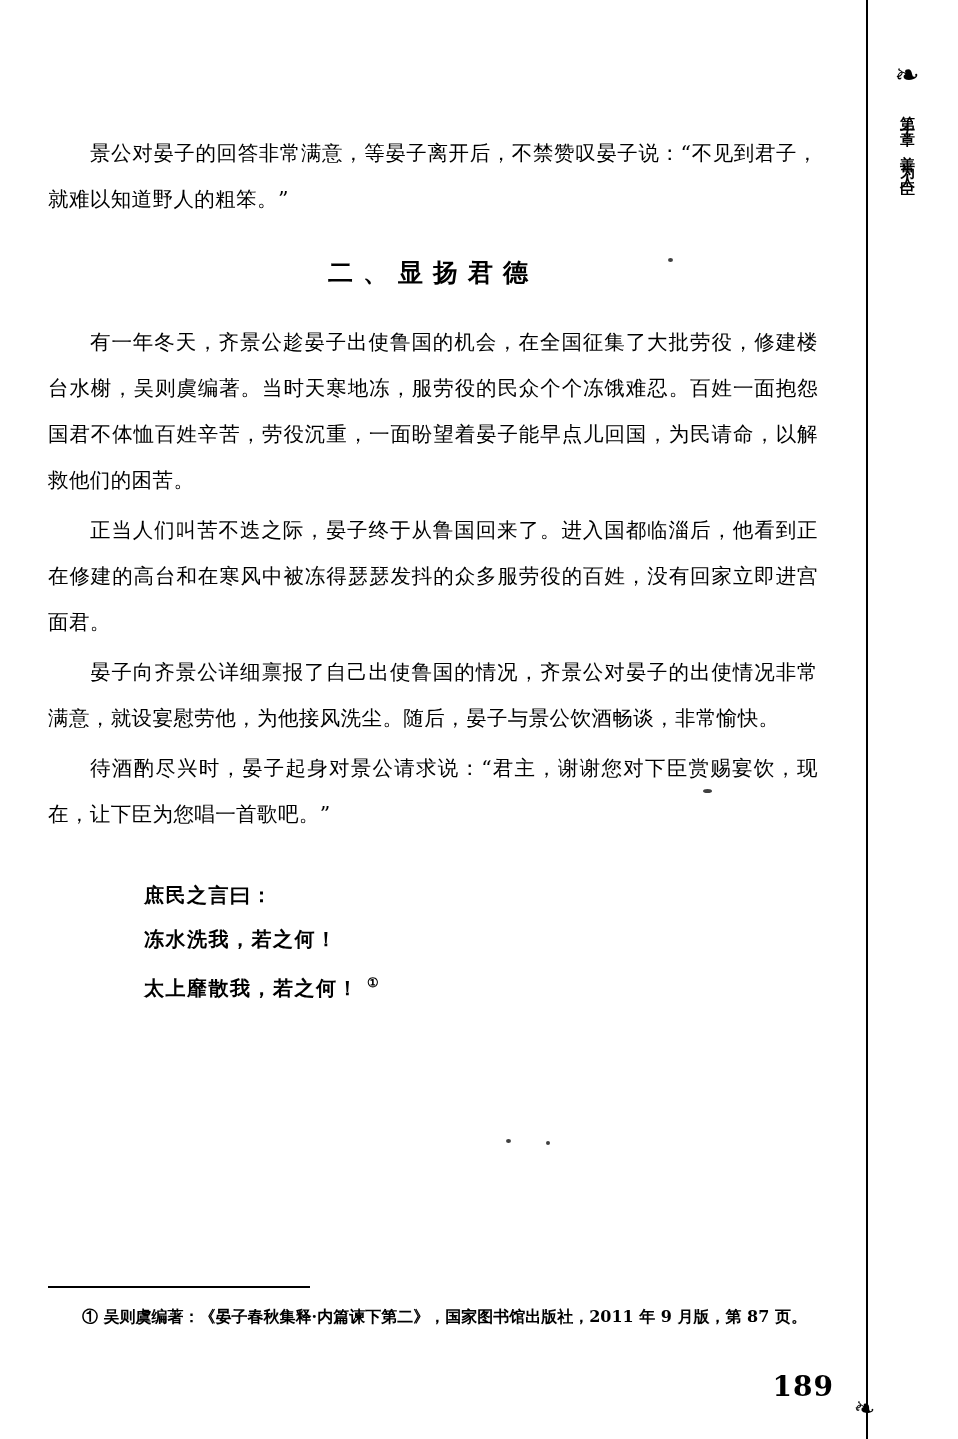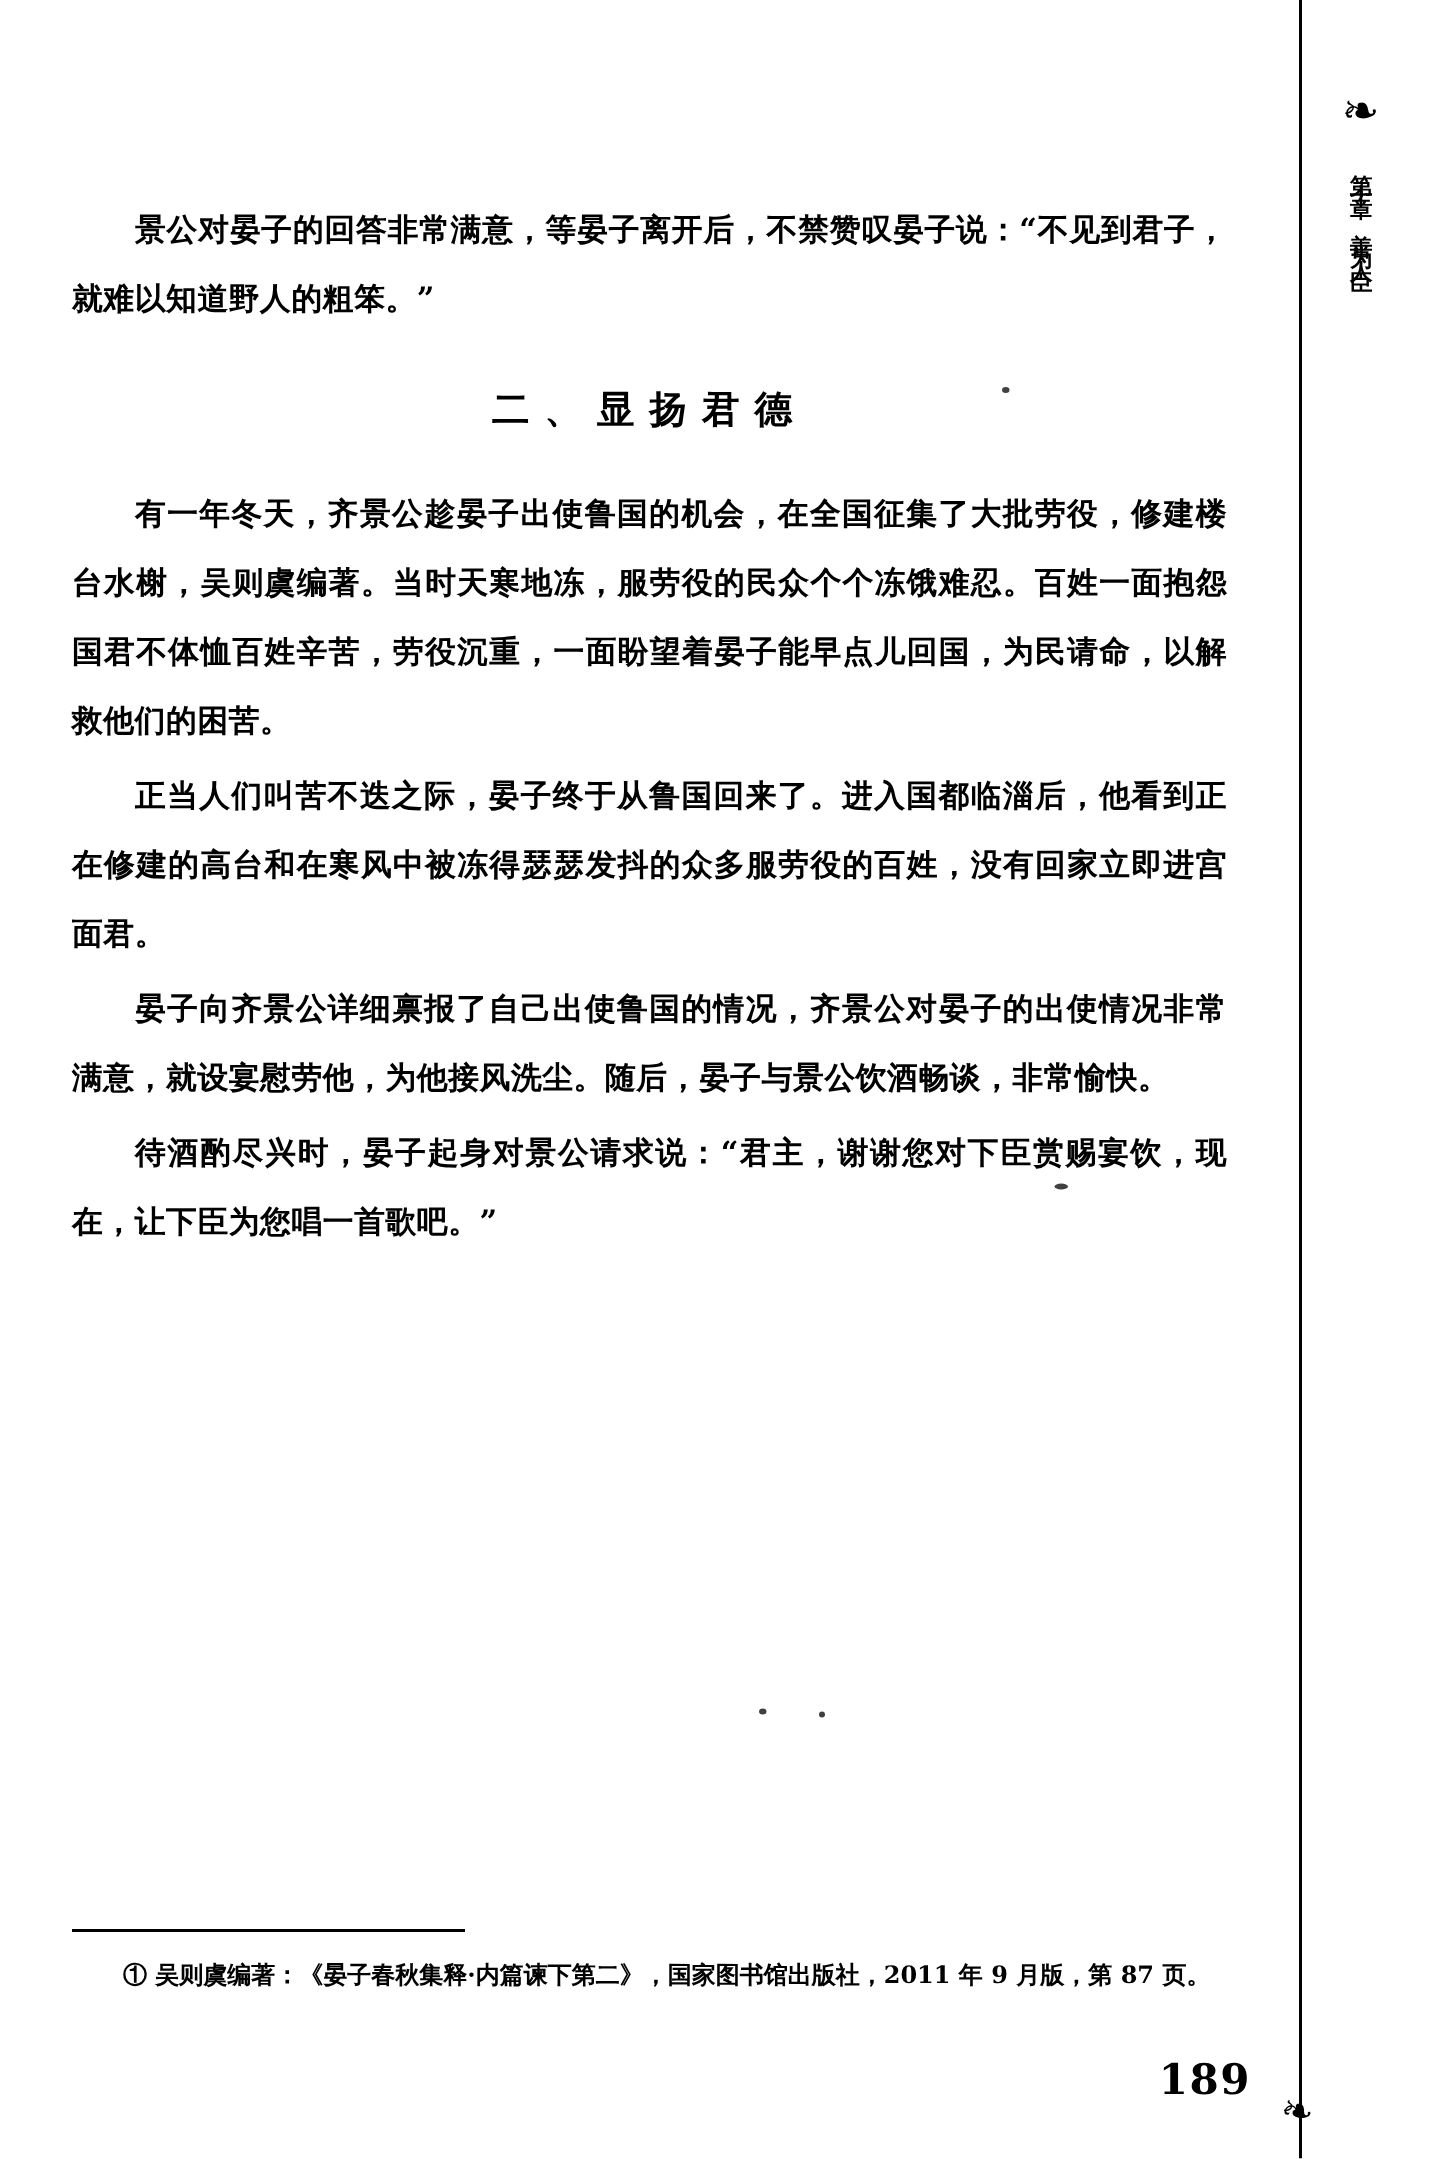--- a/index.html
+++ b/index.html
@@ -70,21 +70,21 @@
     width: 770px;
   }
 
   p.para {
     margin: 0 0 4px 0;
     font-size: 20.5px;
     line-height: 46px;
     text-align: justify;
     text-justify: inter-ideograph;
     letter-spacing: 0.4px;
-    font-weight: bold;
+    font-weight: normal;
     font-family: "DejaVu Serif", "Liberation Serif", serif;
   }
   p.indent {
     text-indent: 42px;
   }
 
   h2.section-title {
     font-size: 25px;
     font-weight: bold;
     text-align: center;
@@ -181,20 +181,27 @@
 
     <p class="para indent">景公对晏子的回答非常满意，等晏子离开后，不禁赞叹晏子说：“不见到君子，就难以知道野人的粗笨。”</p>
 
     <h2 class="section-title">二、显扬君德</h2>
 
     <p class="para indent">有一年冬天，齐景公趁晏子出使鲁国的机会，在全国征集了大批劳役，修建楼台水榭，吴则虞编著。当时天寒地冻，服劳役的民众个个冻饿难忍。百姓一面抱怨国君不体恤百姓辛苦，劳役沉重，一面盼望着晏子能早点儿回国，为民请命，以解救他们的困苦。</p>
     <p class="para indent">正当人们叫苦不迭之际，晏子终于从鲁国回来了。进入国都临淄后，他看到正在修建的高台和在寒风中被冻得瑟瑟发抖的众多服劳役的百姓，没有回家立即进宫面君。</p>
     <p class="para indent">晏子向齐景公详细禀报了自己出使鲁国的情况，齐景公对晏子的出使情况非常满意，就设宴慰劳他，为他接风洗尘。随后，晏子与景公饮酒畅谈，非常愉快。</p>
     <p class="para indent">待酒酌尽兴时，晏子起身对景公请求说：“君主，谢谢您对下臣赏赐宴饮，现在，让下臣为您唱一首歌吧。”</p>
 
+    <div class="verse">
+      <div>庶民之言曰：</div>
+      <div>冻水洗我，若之何！</div>
+      <div>
+        <span>太上靡散我，若之何！</span><span class="sup">①</span>
+      </div>
+    </div>
 
     <div class="gap-after-verse"></div>
 
   </div>
 
   <div class="footnote-wrap">
     <div class="footnote-rule"></div>
     <div class="footnote">① 吴则虞编著：《晏子春秋集释·内篇谏下第二》，国家图书馆出版社，2011 年 9 月版，第 87 页。</div>
   </div>
 

